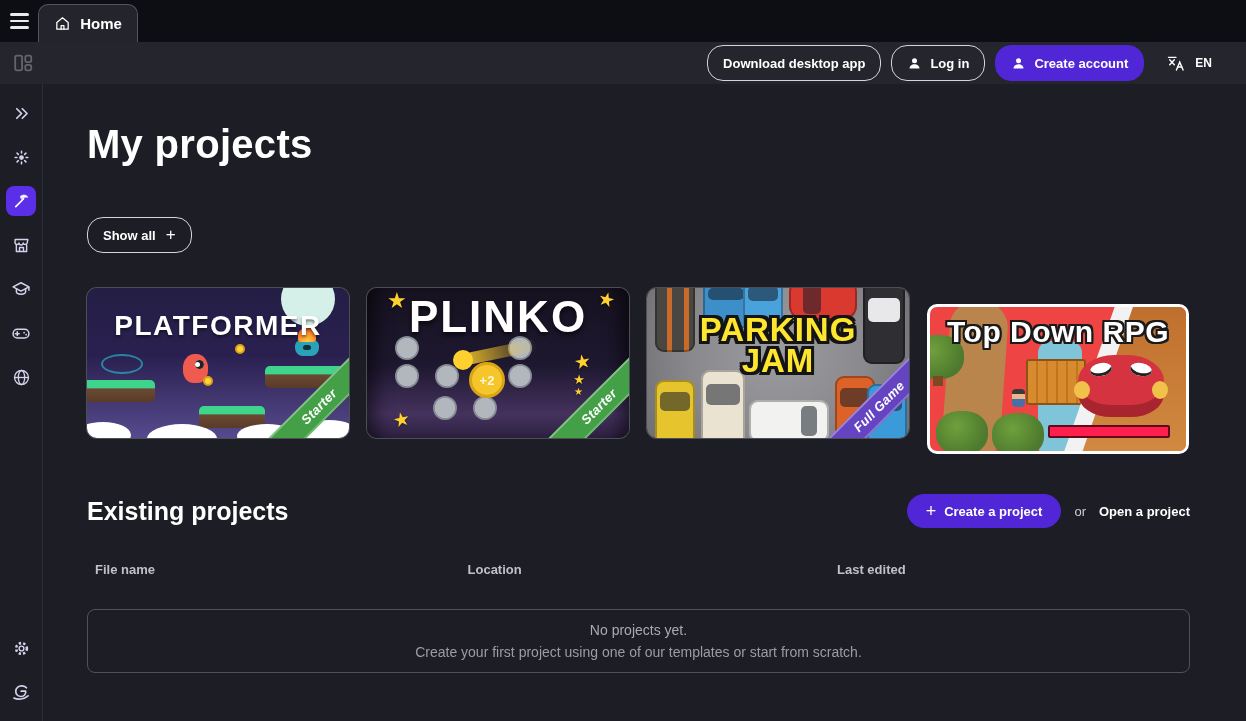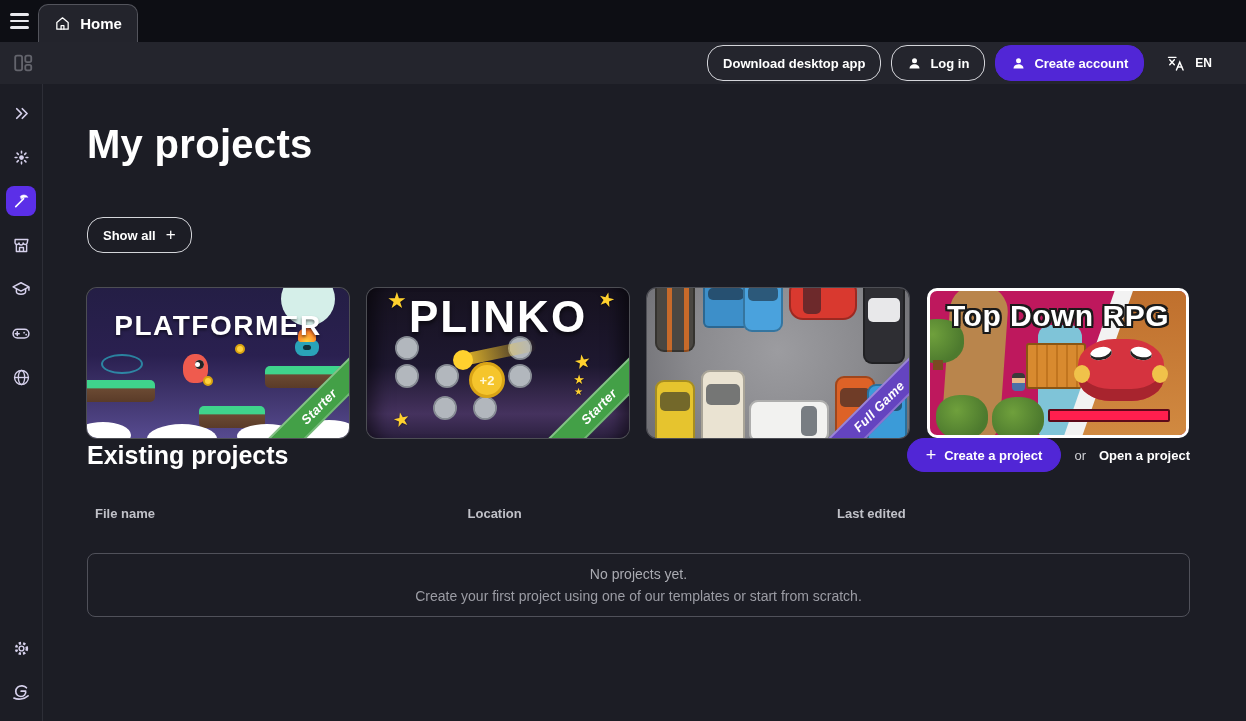--- a/index.html
+++ b/index.html
@@ -43,21 +43,21 @@
   }
   .side-ic { width:30px; height:30px; display:flex; align-items:center; justify-content:center; border-radius:8px; cursor:pointer; }
   .side-ic.active { background:#5b2fe8; }
   .side-spacer { flex:1; }
 
   
   .main { flex:1; padding:38px 56px 0 44px; overflow:hidden; }
   h1.page-title { font-size:40px; font-weight:800; letter-spacing:.3px; }
   .sect-row { display:flex; align-items:center; justify-content:space-between; }
   .sect-row.recommended { margin-top:50px; }
-  .sect-row.existing { }
+  .sect-row.existing { margin-top:40px; }
   h2 { font-size:25px; font-weight:800; }
   .showall { border-radius:16px;align-items:center; }
   .showall .plus { font-size:17px; font-weight:400; margin-left:2px; }
 
   
   .cards { display:flex; gap:18px; margin-top:35px; }
   .card {
     width:262px; height:150px; border-radius:10px; position:relative; overflow:hidden;
     cursor:pointer; box-shadow:0 0 0 1px rgba(255,255,255,.22); flex:none;
   }
@@ -101,21 +101,21 @@
   .star { position:absolute; color:#ffd12e; z-index:3; text-shadow:0 1px 2px rgba(0,0,0,.4); }
 
   
   .c-park { background:radial-gradient(circle at 50% 42%, #9c9ca0 0%, #8a8a8e 55%, #6e6e73 100%); }
   .c-park .card-title { top:26px; font-size:33px; font-weight:800; line-height:.95; color:#ffe62e; letter-spacing:1px; z-index:4;
     text-shadow:-3px -3px 0 #141414,3px -3px 0 #141414,-3px 3px 0 #141414,3px 3px 0 #141414,-3px 0 0 #141414,3px 0 0 #141414,0 -3px 0 #141414,0 3px 0 #141414; }
   .car { position:absolute; border-radius:9px; box-shadow:inset 0 0 0 2px rgba(0,0,0,.28); }
   .car i { position:absolute; left:5px; right:5px; height:26%; background:rgba(20,30,40,.55); border-radius:5px; }
 
   
-  .card.c-rpg { border:3px solid #fff; box-shadow:none; background:#be185d; }
+  .card.c-rpg { border:3px solid #fff; box-shadow:none; background:#ef4444;margin-top:16px; }
   .c-rpg .card-title { top:8px; font-size:30px; letter-spacing:.5px; z-index:6;
     text-shadow:-2px -2px 0 #1a1a1a,2px -2px 0 #1a1a1a,-2px 2px 0 #1a1a1a,2px 2px 0 #1a1a1a,-2px 0 0 #1a1a1a,2px 0 0 #1a1a1a,0 -2px 0 #1a1a1a,0 2px 0 #1a1a1a; }
   .dirt { position:absolute; left:16px; top:-6px; width:58px; height:160px; background:#b9854c; border-radius:26px; transform:rotate(4deg); }
   .water { position:absolute; left:108px; top:34px; width:44px; height:116px; background:#7fc4d8; border-radius:12px; }
   .bridge { position:absolute; left:96px; top:52px; width:60px; height:46px; background:repeating-linear-gradient(90deg,#d88a2f 0 8px,#c1751f 8px 10px); border:2px solid #8a5513; border-radius:3px; z-index:2; }
   .bush { position:absolute; width:52px; height:44px; background:radial-gradient(circle at 40% 35%, #6fa03c 0%, #4d7a2e 70%); border-radius:45%; z-index:2; }
   .bush::after { content:""; position:absolute; left:21px; bottom:-7px; width:10px; height:10px; background:#7a4a22; }
   .rpg-hero { position:absolute; left:82px; top:82px; width:13px; height:18px; background:linear-gradient(180deg,#3a3a3a 0 30%, #e8b88a 30% 55%, #4a6fa8 55% 100%); border-radius:4px; z-index:3; }
   .rpg-split { position:absolute; inset:-3px; background:#f2f2f2; clip-path:polygon(52% 100%,72% 0,81% 0,61% 100%); z-index:4; }
   .rpg-right { position:absolute; inset:-3px; background:linear-gradient(180deg,#bf6f2d 0%,#d18a41 100%); clip-path:polygon(59% 100%,79% 0,100% 0,100% 100%); z-index:4; }
@@ -350,20 +350,21 @@
           </div>
         <div class="car" style="left:102px;top:112px;width:80px;height:42px;background:#f2f2f0;">
             <i style="left:auto;right:12px;width:16px;top:6px;height:30px;"></i>
           </div>
         <div class="car" style="left:188px;top:88px;width:40px;height:74px;background:#dd6227;">
             <i style="top:12px;"></i>
           </div>
         <div class="car" style="right:2px;top:96px;width:40px;height:64px;background:#3b9bd8;">
             <i style="top:10px;"></i>
           </div>
+        <div class="card-title" style="left:18px;right:18px;">PARKING JAM</div>
         <div class="ribbon purple">Full Game</div>
       </div>
 
       <div class="card c-rpg">
         <div class="dirt"></div>
         <div class="water"></div>
         <div class="bridge"></div>
         <div class="bush" style="left:6px;bottom:-4px;"></div>
         <div class="bush" style="left:62px;bottom:-6px;"></div>
         <div class="bush" style="left:-18px;top:28px;"></div>

